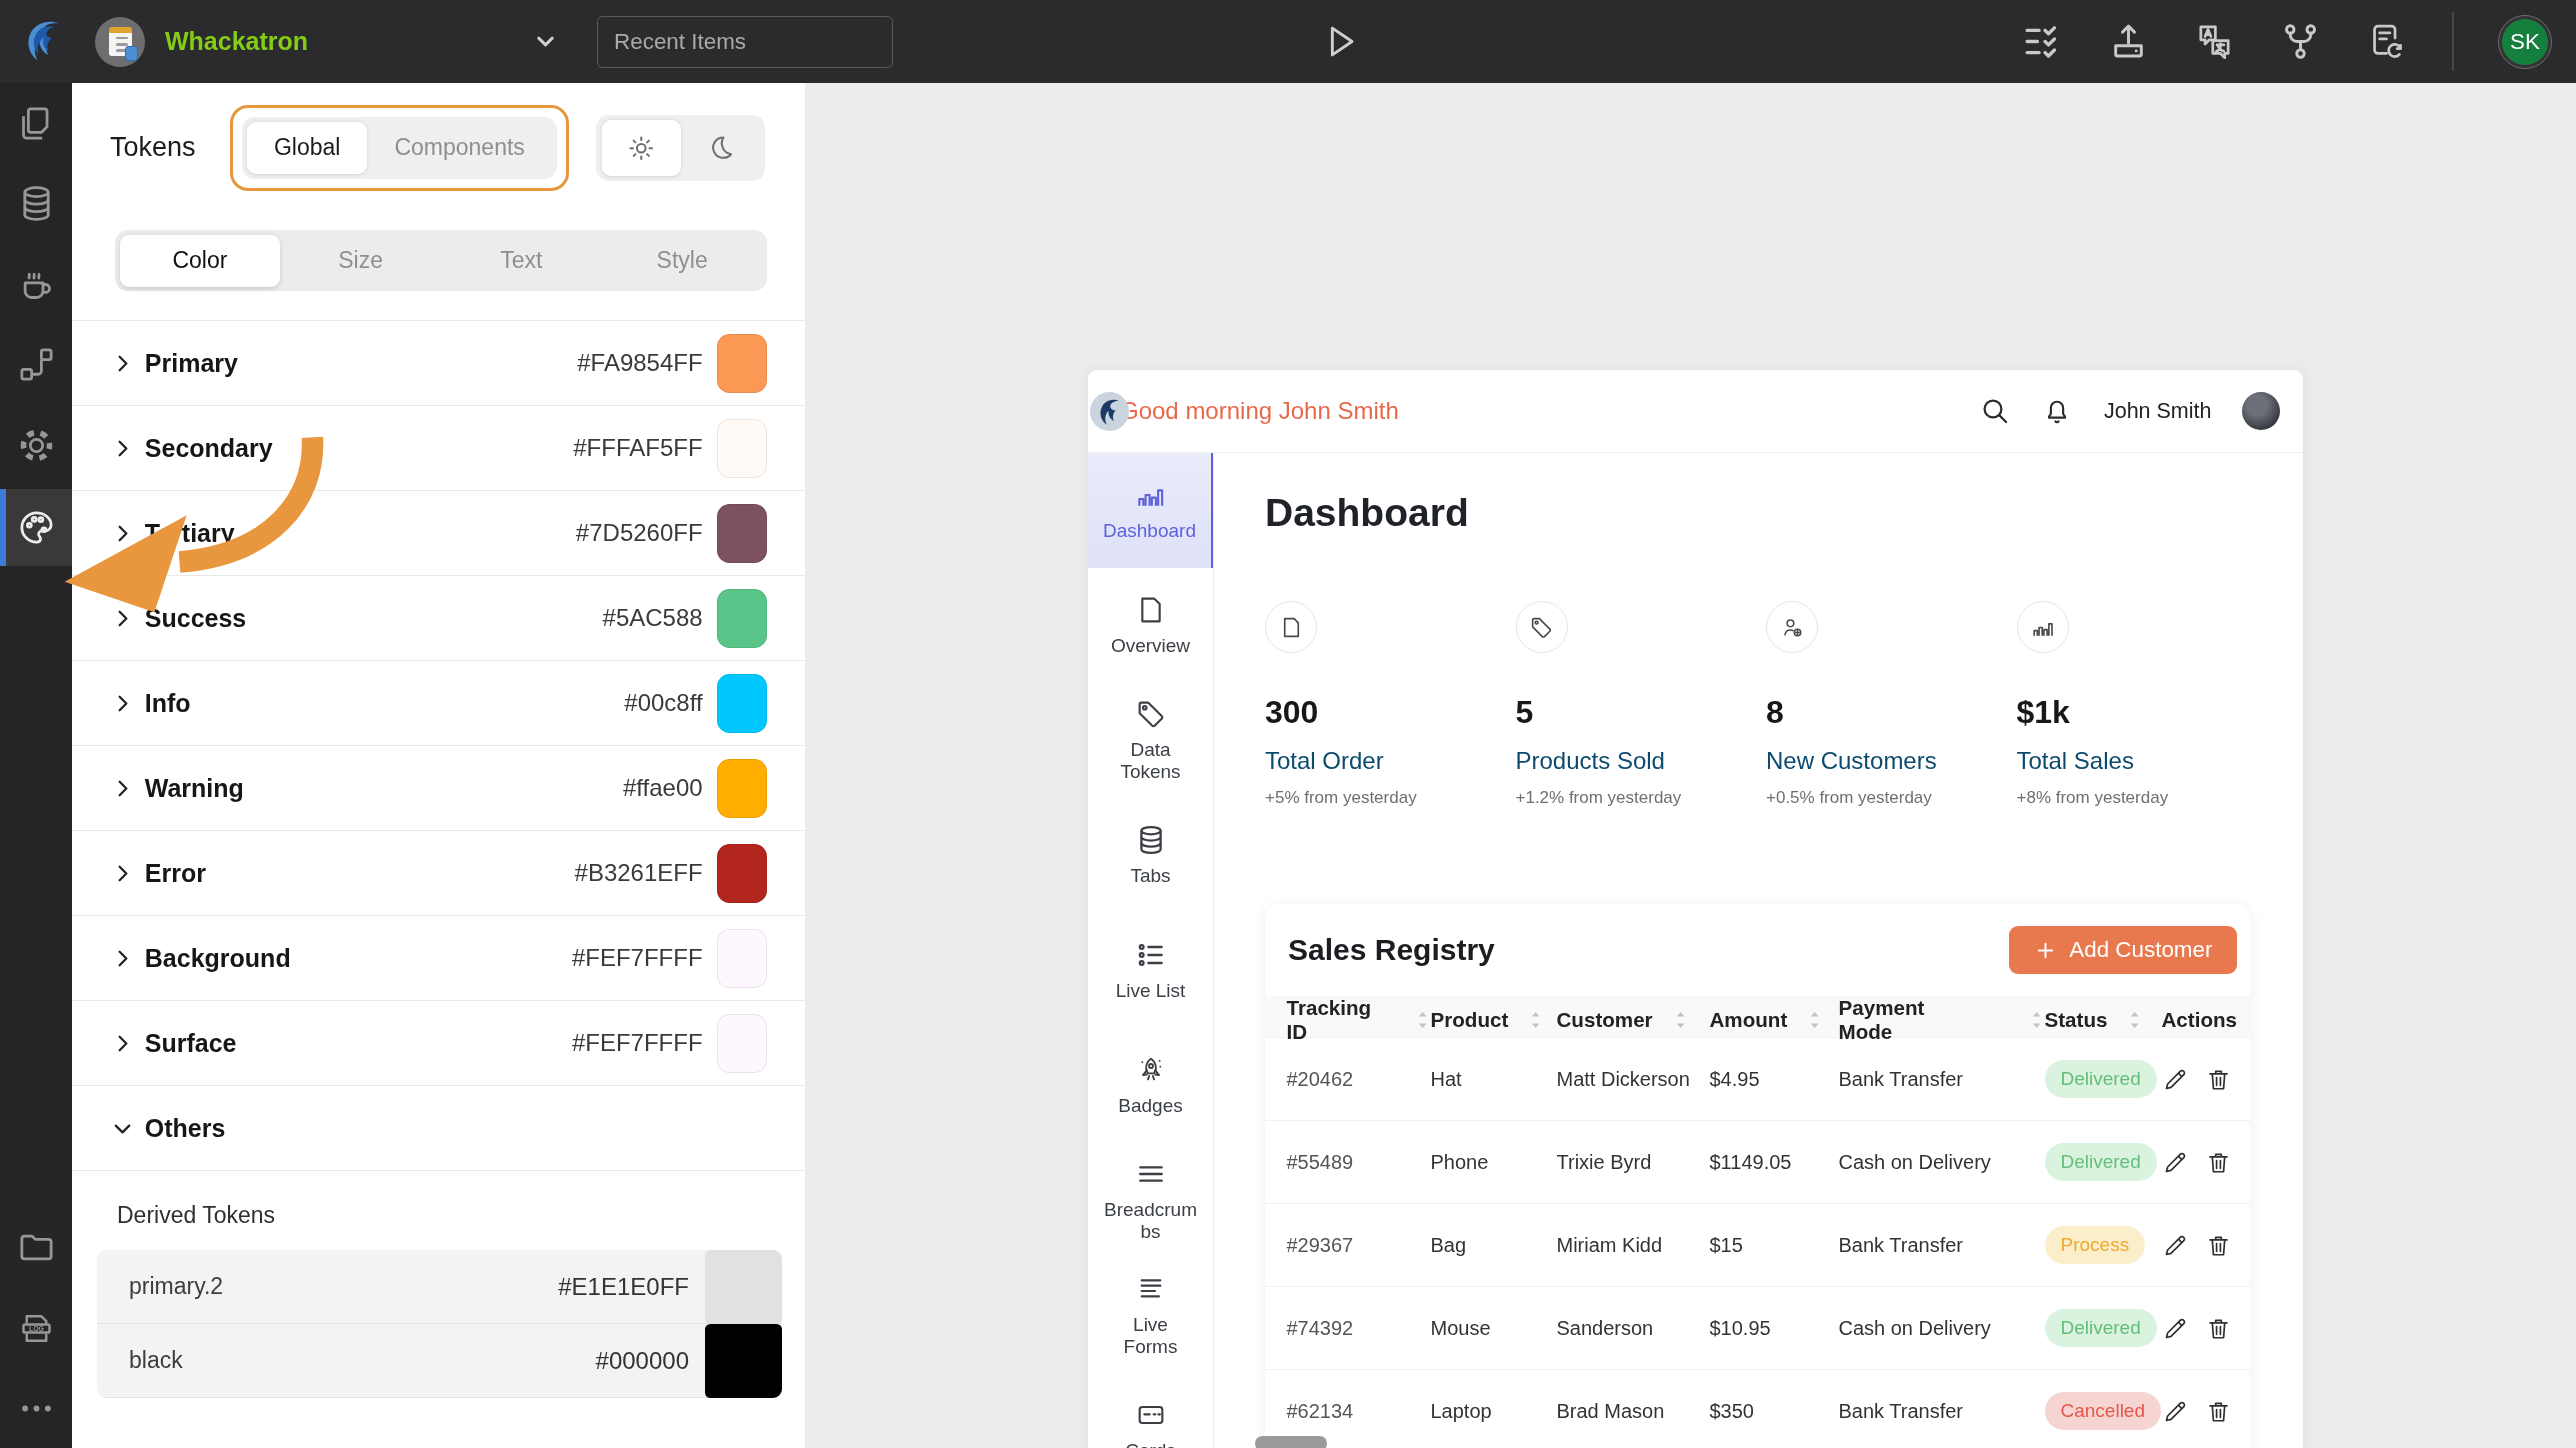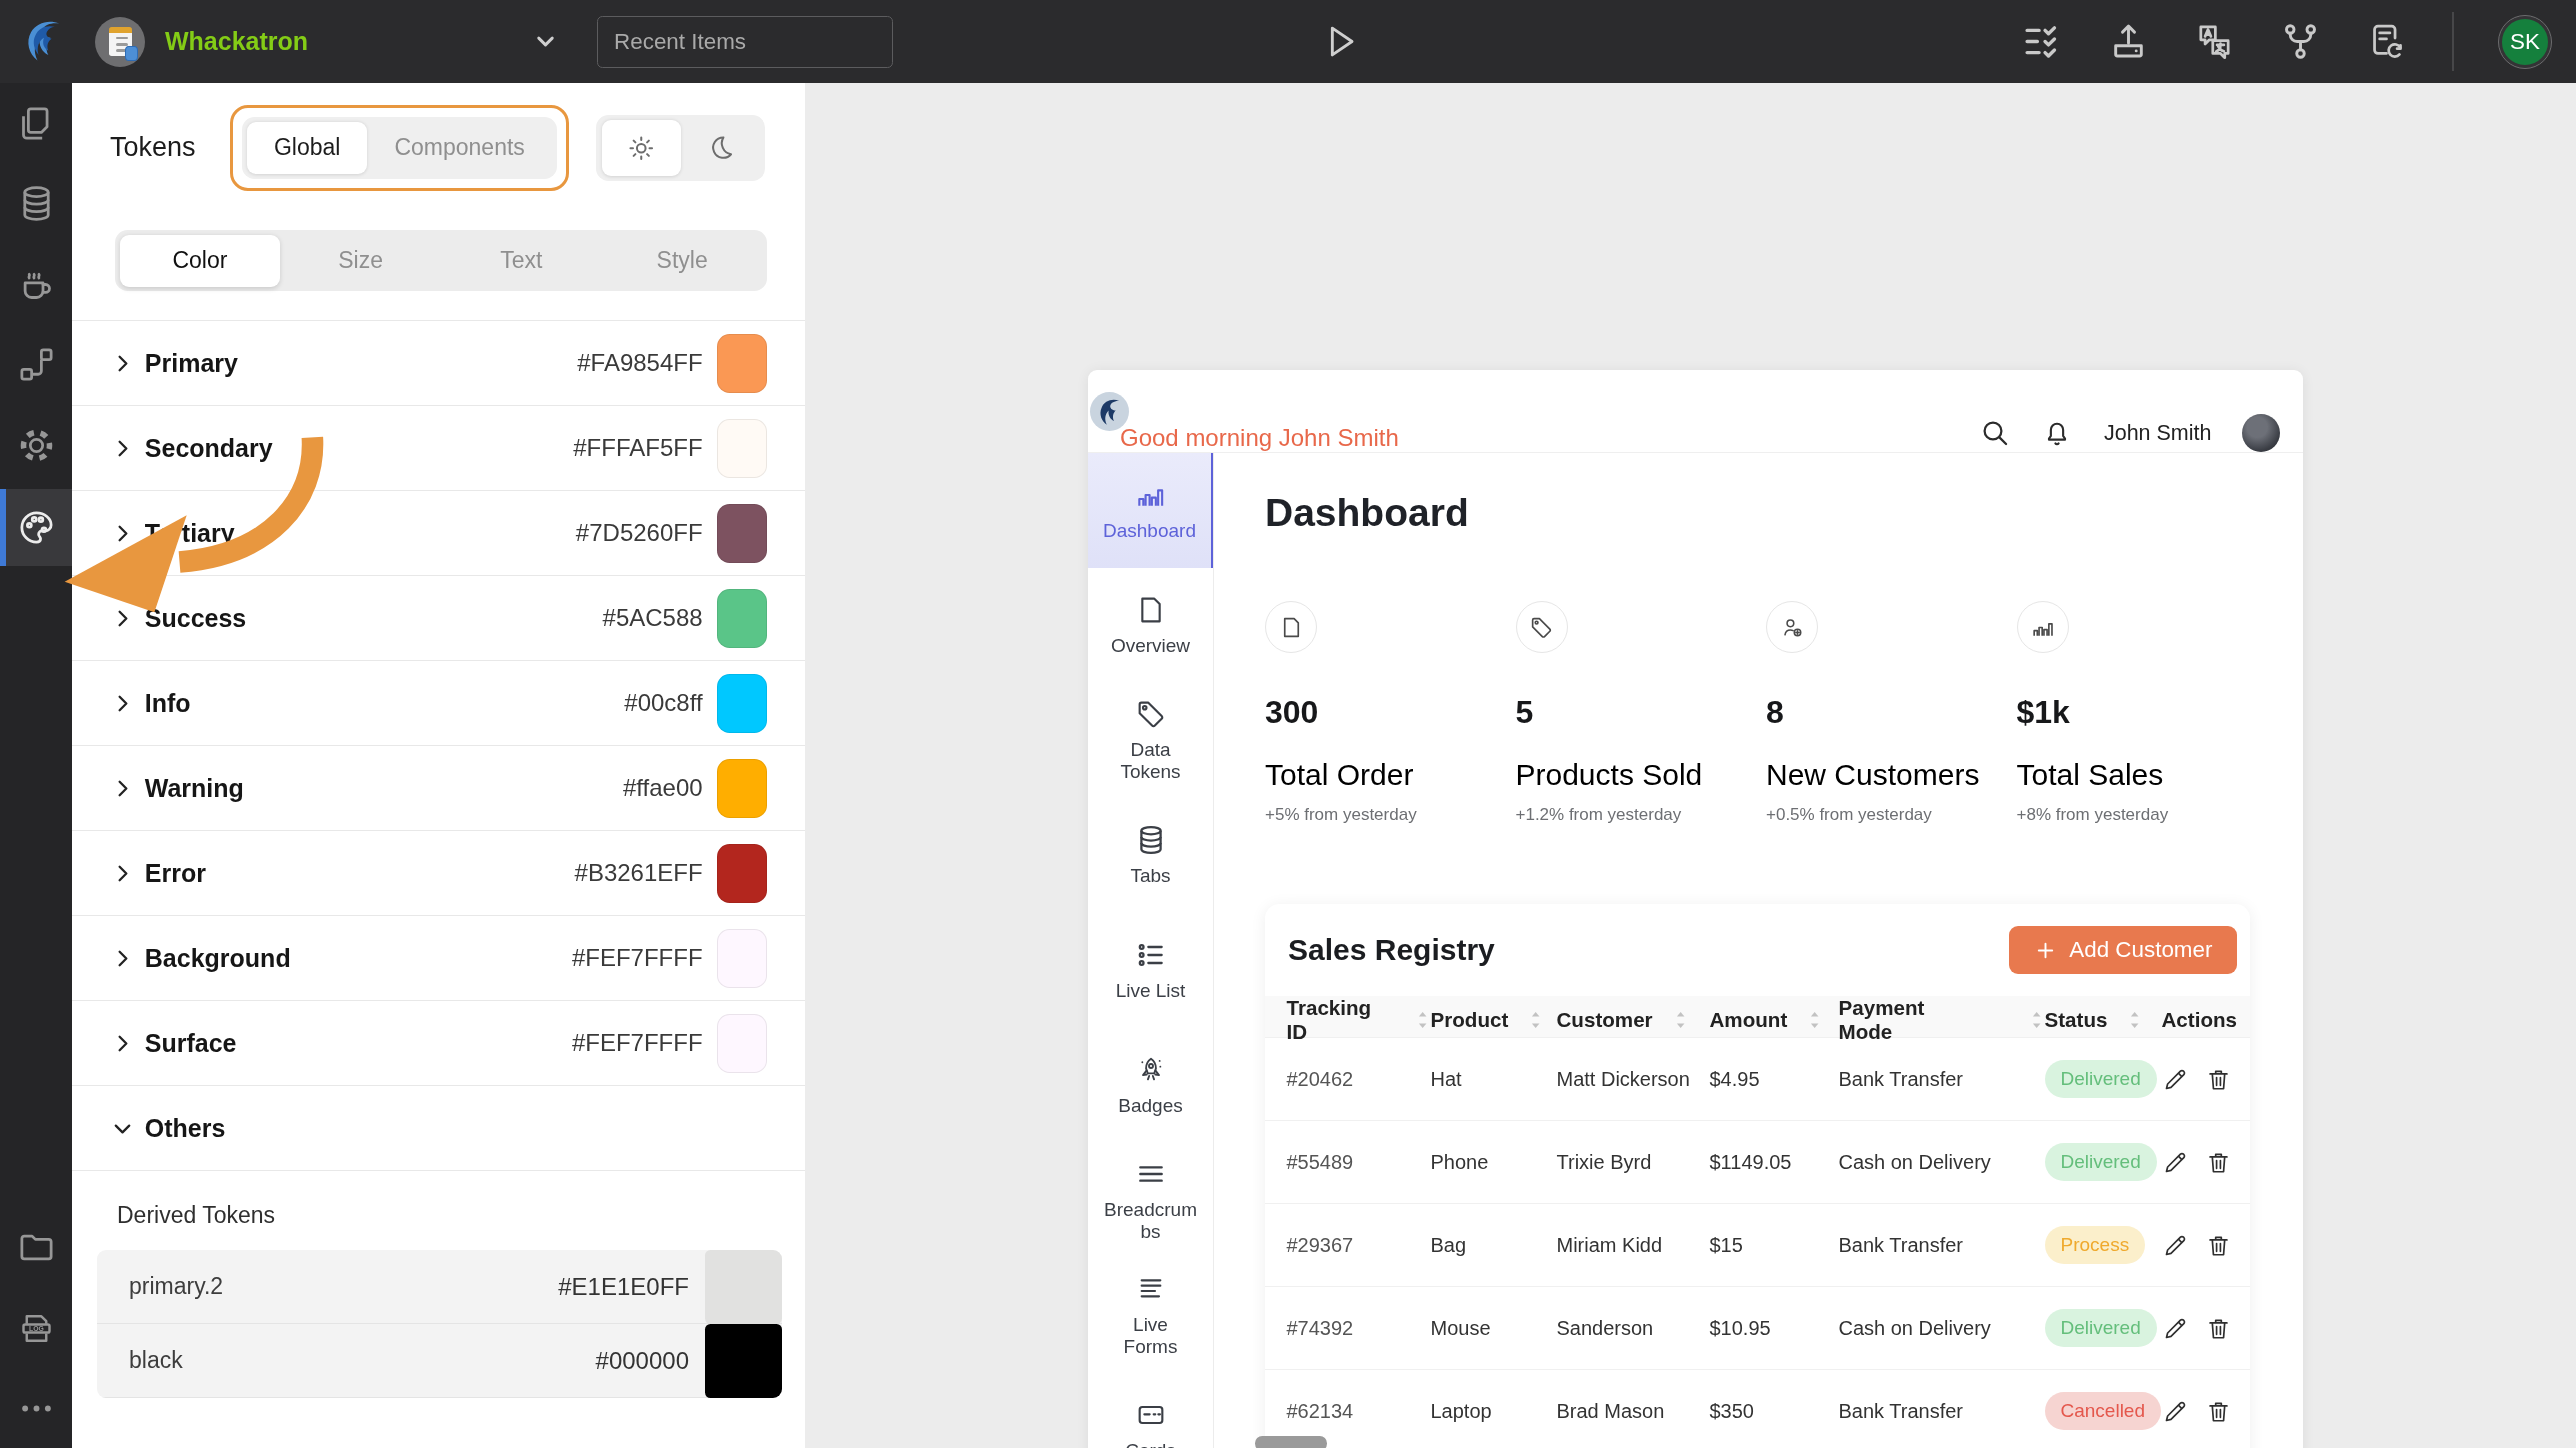--- a/index.html
+++ b/index.html
@@ -67,42 +67,42 @@
   .dlist{margin:21.5px 23px 0 25px;background:#f3f3f3;border-radius:9px;overflow:hidden}
   .drow{height:74px;display:flex;align-items:center;border-bottom:0.9px solid #e4e4e4;padding-left:32px;cursor:pointer}
   .dname{font-size:23px;color:#3d3d3d}
   .dhex{margin-left:auto;font-size:24px;color:#333}
   .dswatch{width:77px;height:74px;margin-left:16px;flex:none;border-radius:5.4px}
 
   
   .canvas{position:absolute;left:805px;top:83px;width:1771px;height:1366px;background:#ececec}
   .preview{position:absolute;left:283px;top:287px;width:1215px;height:1086px;background:#fff;
     border-radius:9px 9px 0 0;box-shadow:0 1.8px 12.6px rgba(0,0,0,.07);overflow:hidden}
-  .pv-head{height:83px;display:flex;align-items:flex-end;border-bottom:0.9px solid #efefef;padding:0 23px 0 0;position:relative}
+  .pv-head{height:83px;display:flex;align-items:center;border-bottom:0.9px solid #efefef;padding:0 23px 0 0;position:relative}
   .pv-logo{position:absolute;left:1.8px;top:21.5px;width:39px;height:39px;border-radius:50%;background:#c9d4df;overflow:hidden}
   .pv-greet{margin-left:32px;color:#E8684A;font-size:24px}
   .pv-hr{margin-left:auto;display:flex;align-items:center;gap:30.5px}
   .pv-hr .hic{width:32px;height:32px;color:#2c2c2c;background:none;border:none;padding:0;cursor:pointer}
   .pv-user{font-size:21.5px;color:#222}
   .pv-ava{width:38px;height:38px;border-radius:50%;background:radial-gradient(circle at 40% 35%,#6d7078 0 30%,#3a3d44 70%,#23252a);cursor:pointer}
 
   .pv-nav{position:absolute;left:0;top:83px;bottom:0;width:126px;border-right:0.9px solid #ececec;display:flex;flex-direction:column}
   .pv-nav-item{height:115px;display:flex;flex-direction:column;align-items:center;justify-content:center;
     color:#3b3f46;cursor:pointer;flex:none}
   .pv-nav-item svg{width:32px;height:32px;margin-bottom:9px}
   .pv-nav-item span{font-size:19px;line-height:22.4px;text-align:center;width:93px;word-wrap:break-word}
   .pv-nav-item.active{background:linear-gradient(#eaebfb,#dfe1f8);color:#5d62d9;border-right:2.7px solid #5d62d9}
 
   .pv-main{position:absolute;left:127px;top:83px;right:0;bottom:0}
   .pv-title{position:absolute;left:50px;top:38px;font-size:39px;font-weight:600;color:#1f2228}
   .stats{position:absolute;left:50px;top:148px;right:36px;display:grid;grid-template-columns:repeat(4,1fr)}
   .stat .s-ic{width:52px;height:52px;border-radius:50%;border:0.9px solid #e6e6e6;display:flex;align-items:center;justify-content:center;color:#4a4a4a}
   .stat .s-ic svg{width:25px;height:25px}
   .s-val{margin-top:41px;font-size:32px;font-weight:600;color:#17181a}
-  .s-lab{margin-top:27px;font-size:30px;color:#000000}
+  .s-lab{margin-top:16px;font-size:24px;color:#0c4a6e}
   .s-sub{margin-top:12.6px;font-size:17px;color:#6d6f73}
 
   .sales{position:absolute;left:50px;top:451px;width:985px;height:635px;background:#fff;border-radius:14.4px;
     box-shadow:0 2.7px 16px rgba(0,0,0,.07)}
   .sales-head{display:flex;align-items:center;padding:20px 12.6px 0 23px;height:72px}
   .sales-title{font-size:30px;font-weight:600;color:#1b1d21}
   .addbtn{margin-left:auto;background:#E8794E;color:#fff;border:none;border-radius:9px;height:48px;padding:0 25px;
     font-family:inherit;font-size:22.4px;display:flex;align-items:center;gap:12.6px;cursor:pointer}
   .addbtn svg{width:23px;height:23px}
   .tbl{margin-top:20px}

